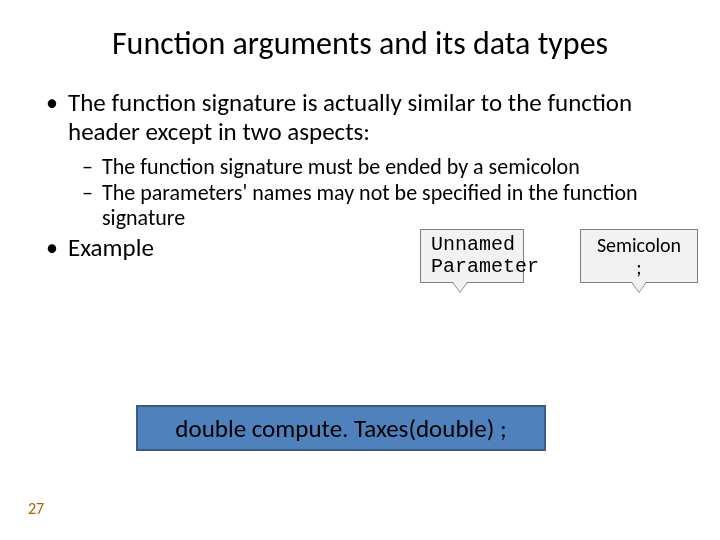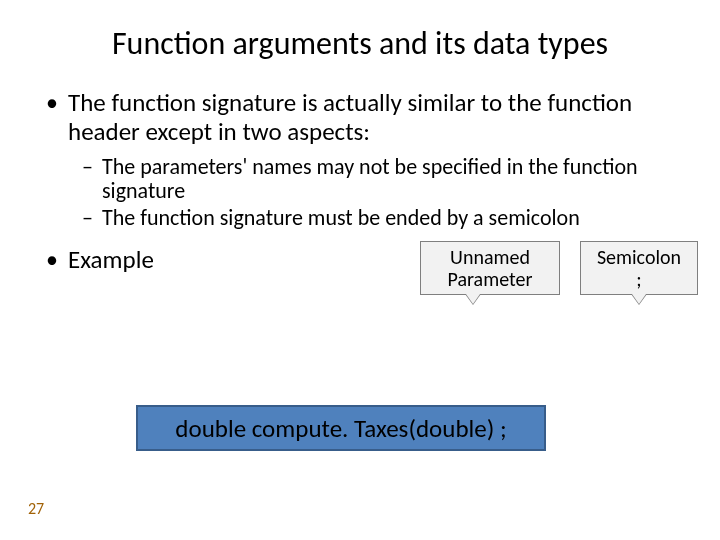--- a/index.html
+++ b/index.html
@@ -50,21 +50,21 @@
     position: relative;
   }
   .b2::before {
     content: "–";
     position: absolute;
     left: 42px;
     top: 0;
   }
   .example-row {
     position: relative;
-    margin-top: 16px;
+    margin-top: 4px;
   }
   .callout {
     position: absolute;
     background: #f2f2f2;
     border: 1px solid #7f7f7f;
     font-size: 20px;
     text-align: center;
     line-height: 1.1;
     padding: 4px 10px;
     box-sizing: border-box;
@@ -85,21 +85,22 @@
     top: -11px;
     left: -7px;
     width: 0; height: 0;
     border-left: 7px solid transparent;
     border-right: 7px solid transparent;
     border-top: 10px solid #f2f2f2;
   }
   #callout-unnamed {
     top: -5px;
     left: 380px;
-    width: 140px;
+    width: 104px;
+    font-family: Liberation Mono, monospace;
   }
   #callout-unnamed .tail { left: 38%; }
   #callout-semicolon {
     top: -5px;
     left: 540px;
     width: 118px;
   }
   #callout-semicolon .tail { left: 50%; }
 
   .codebox {
@@ -128,22 +129,22 @@
 </style>
 </head>
 <body>
 
 <div class="slide">
 
   <div class="title">Function arguments and its data types</div>
 
   <div class="body">
     <p class="b1">The function signature is actually similar to the function header except in two aspects:</p>
+    <p class="b2">The function signature must be ended by a semicolon</p>
     <p class="b2">The parameters' names may not be specified in the function signature</p>
-    <p class="b2">The function signature must be ended by a semicolon</p>
 
     <div class="example-row">
       <p class="b1" style="margin-top:4px;">Example</p>
 
       <div id="callout-unnamed" class="callout">
         <span>Unnamed</span><br>
         <span>Parameter</span>
         <div class="tail"></div>
       </div>
 

